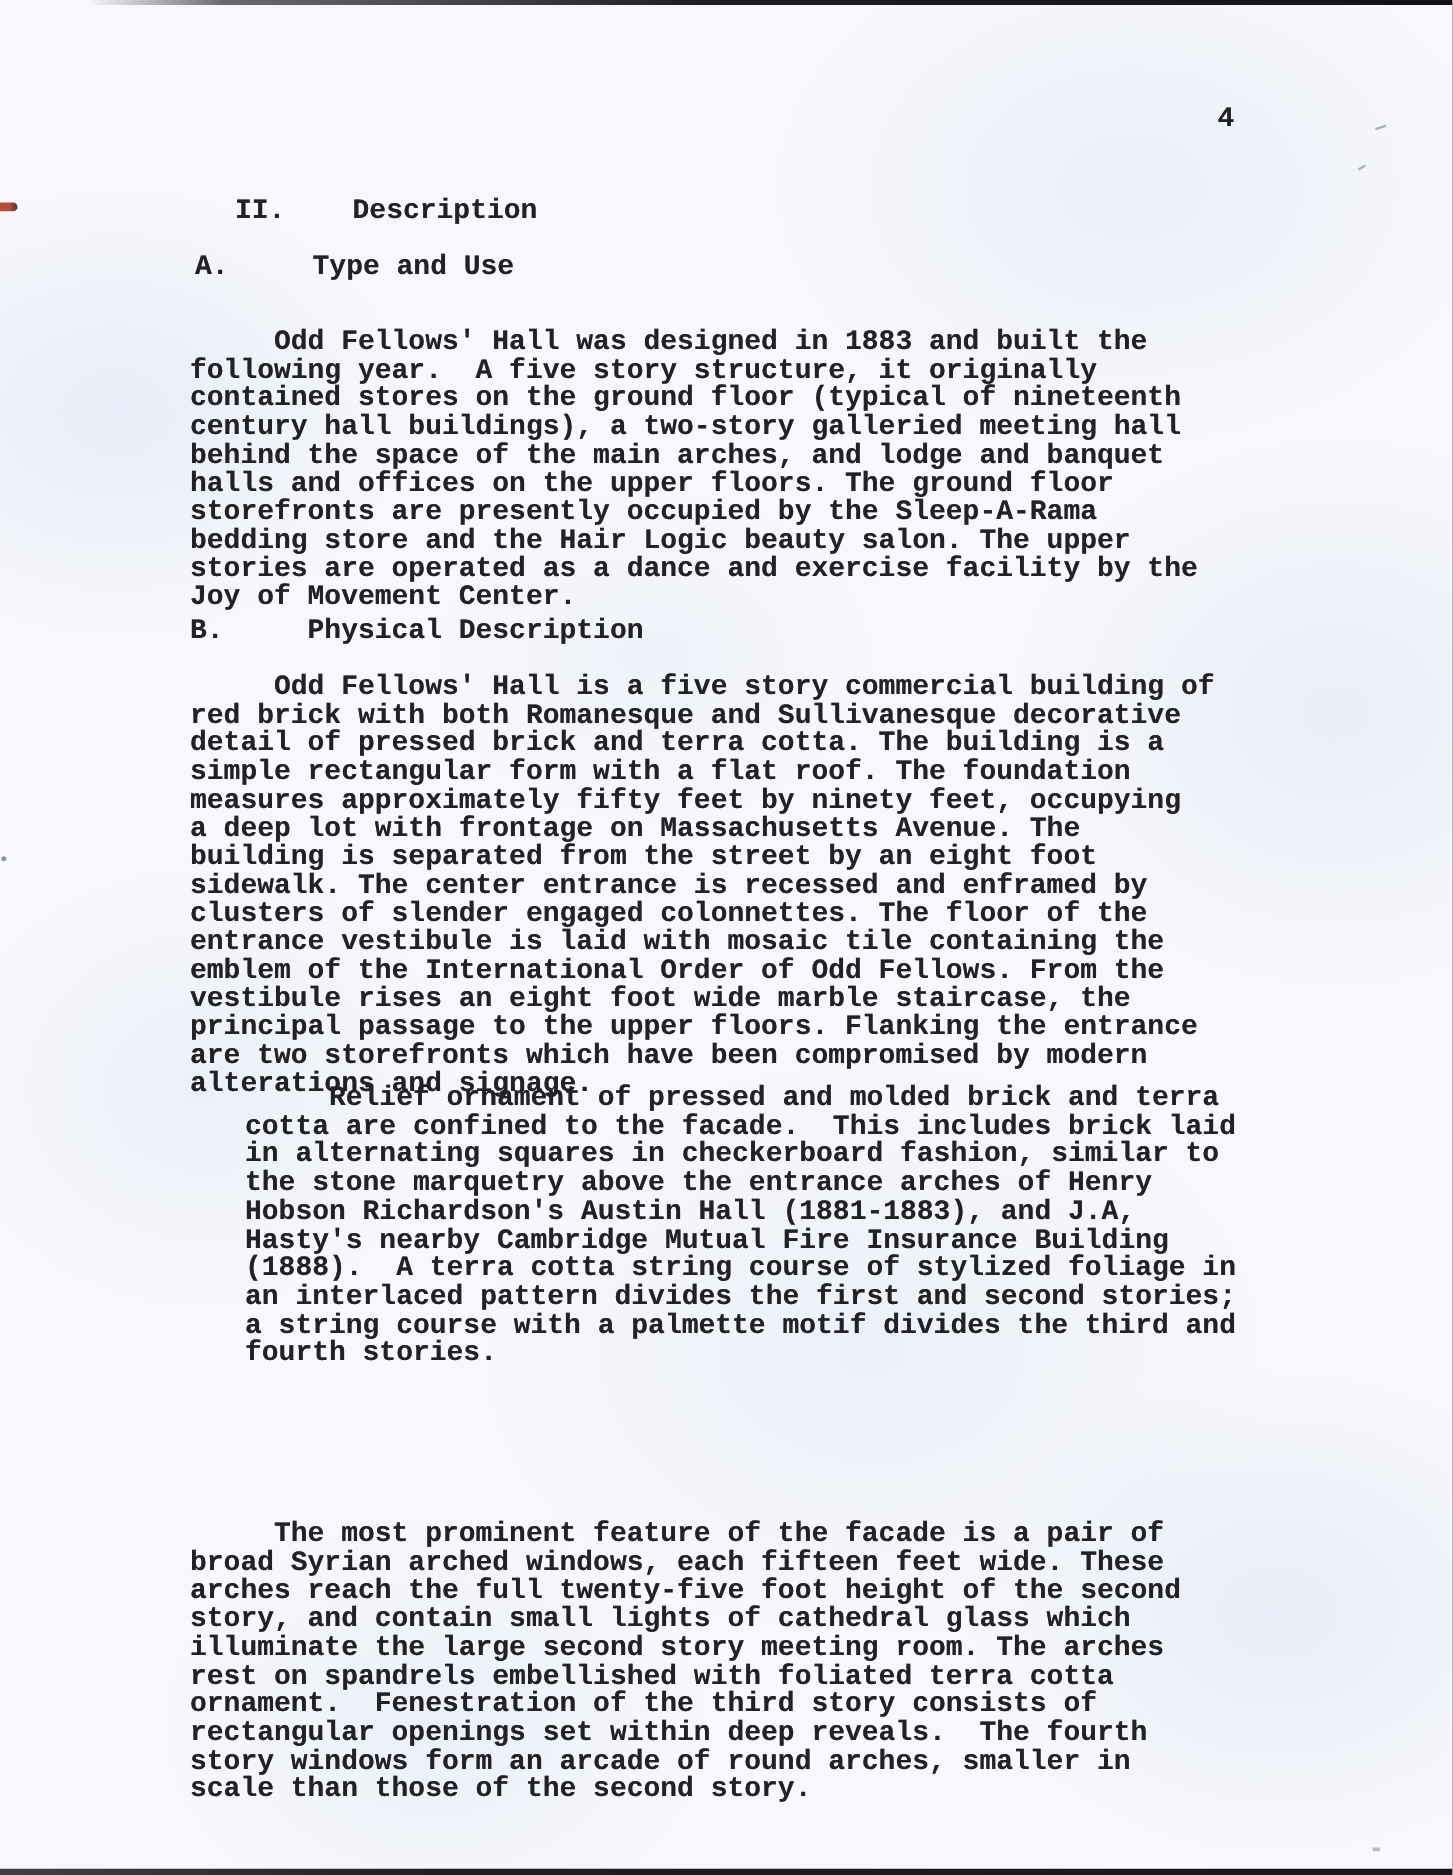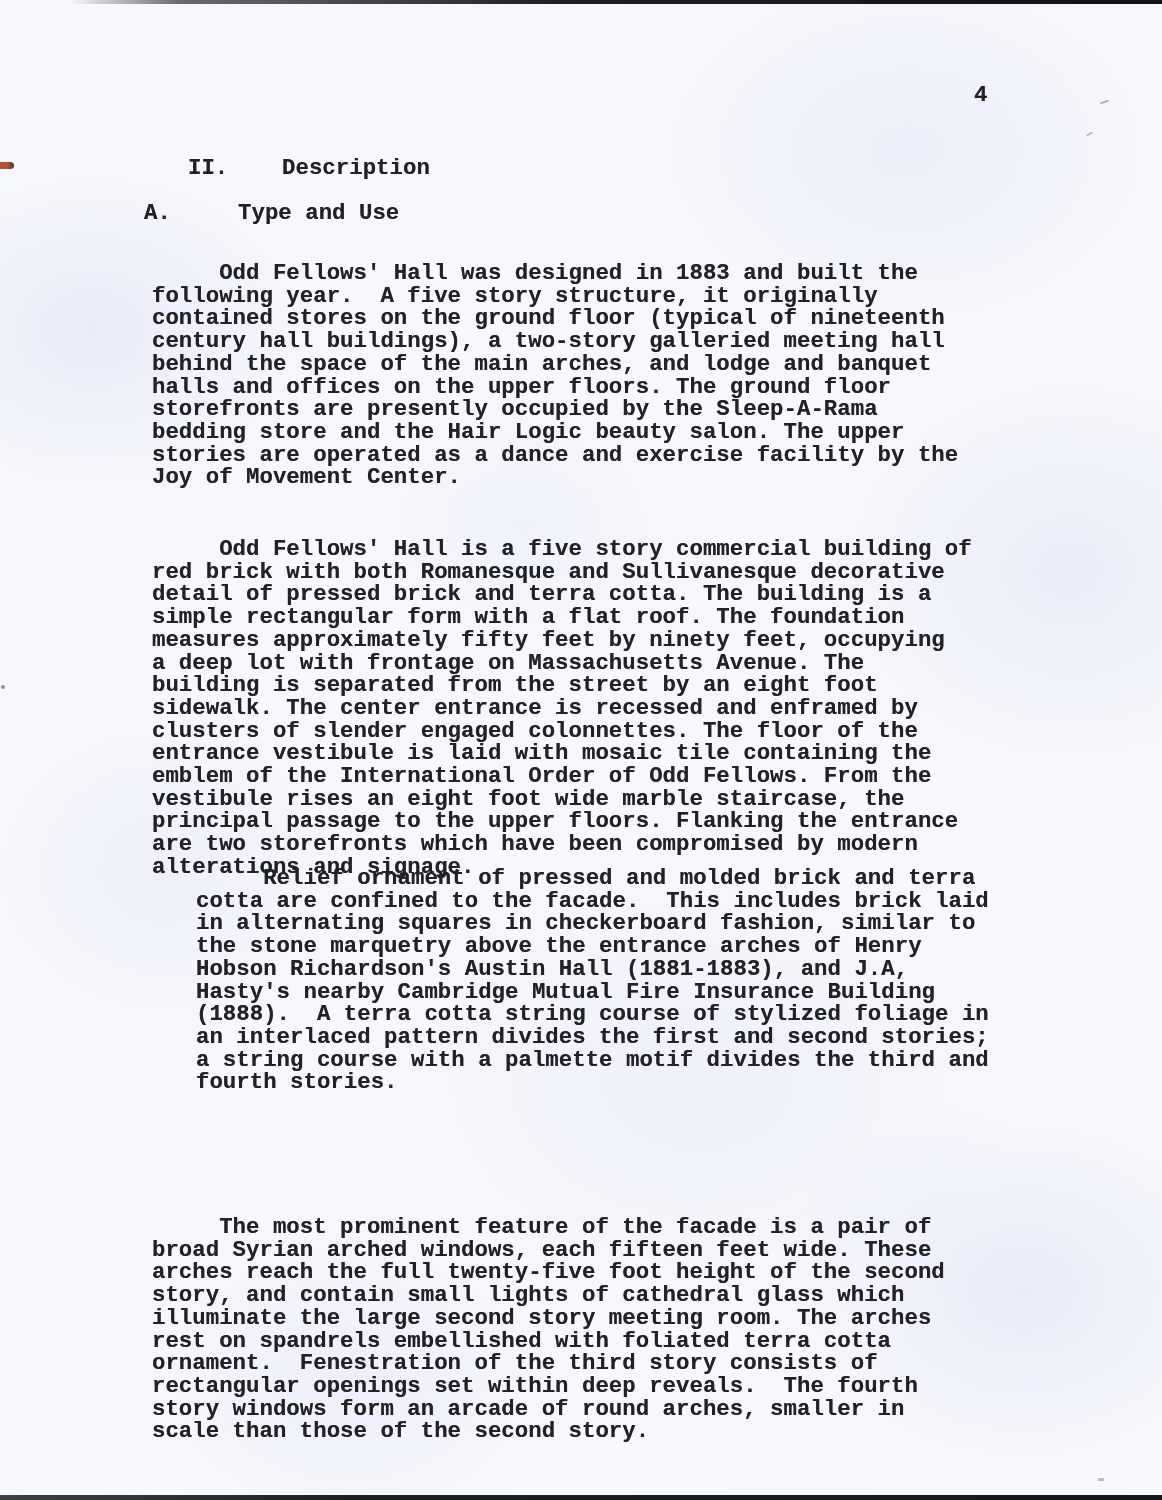--- a/index.html
+++ b/index.html
@@ -31,21 +31,21 @@
     margin: 0;
     white-space: pre;
     font: inherit;
     color: inherit;
     text-shadow: 0 0 0.5px rgba(20,20,30,0.55);
   }
 
   
   .pos-pageno { left: 974px; top: 84px;  }
   .pos-hII    { left: 152px; top: 157px; margin-left: 36px; }
-  .pos-hA     { left: 144px; top: 202px; text-align: center; }
+  .pos-hA     { left: 156px; top: 202px; text-align: center; }
   .pos-p1     { left: 152px; top: 262px; }
   .pos-hB     { left: 152px; top: 493px; }
   .pos-p2     { left: 152px; top: 538px; }
   .pos-p3     { left: 152px; top: 867px; margin-left: 44px; }
   .pos-p4     { left: 152px; top: 1216px;}
 
   
   .edge-top {
     position: absolute; top: 0; left: 70px; right: 0; height: 4px;
     background: linear-gradient(to right,
@@ -104,20 +104,21 @@
 following year.  A five story structure, it originally
 contained stores on the ground floor (typical of nineteenth
 century hall buildings), a two-story galleried meeting hall
 behind the space of the main arches, and lodge and banquet
 halls and offices on the upper floors. The ground floor
 storefronts are presently occupied by the Sleep-A-Rama
 bedding store and the Hair Logic beauty salon. The upper
 stories are operated as a dance and exercise facility by the
 Joy of Movement Center.</pre>
 
+  <pre class="txt pos-hB">B.     Physical Description</pre>
 
   <pre class="txt pos-p2">     Odd Fellows' Hall is a five story commercial building of
 red brick with both Romanesque and Sullivanesque decorative
 detail of pressed brick and terra cotta. The building is a
 simple rectangular form with a flat roof. The foundation
 measures approximately fifty feet by ninety feet, occupying
 a deep lot with frontage on Massachusetts Avenue. The
 building is separated from the street by an eight foot
 sidewalk. The center entrance is recessed and enframed by
 clusters of slender engaged colonnettes. The floor of the

